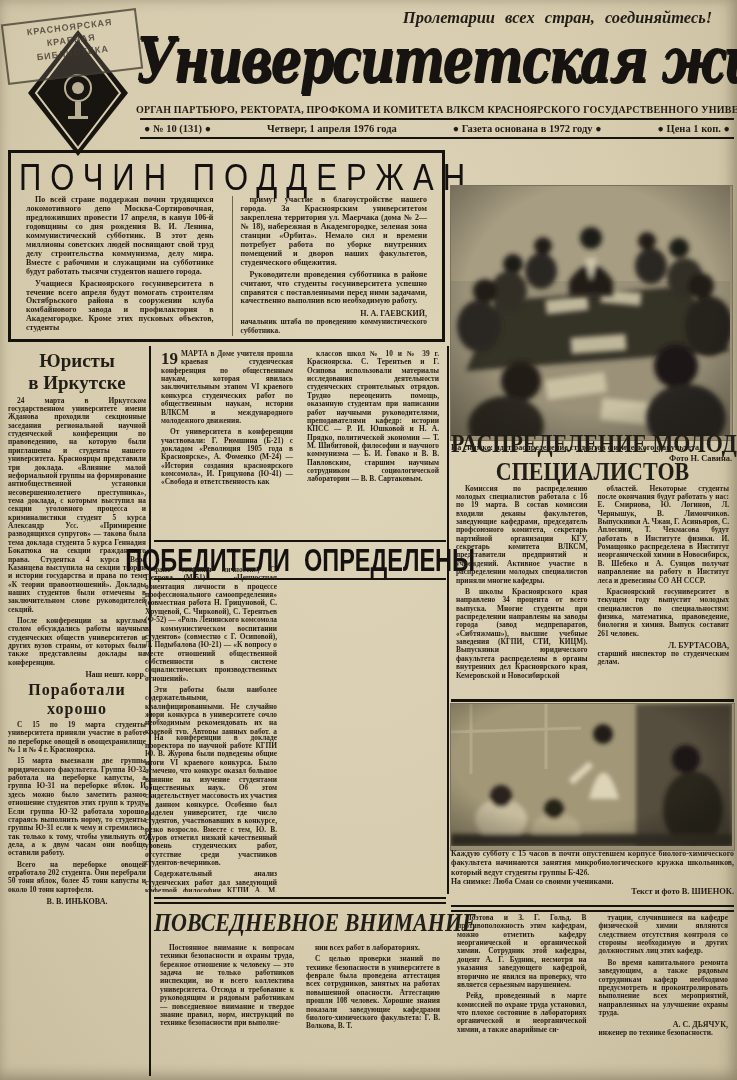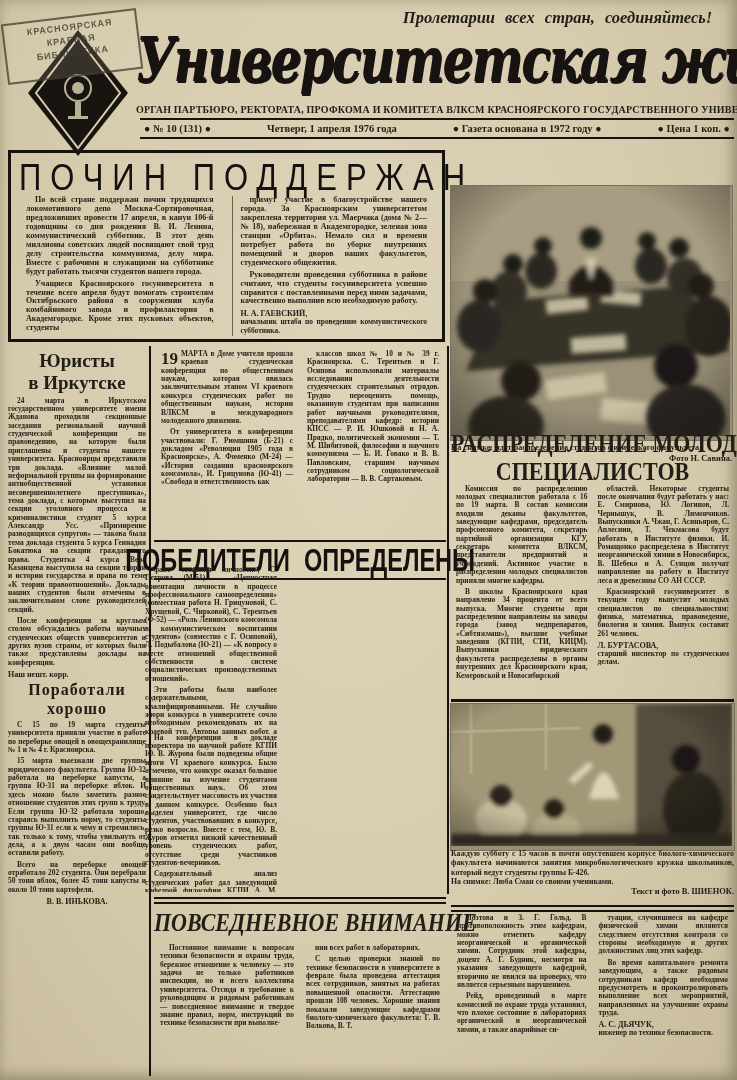--- a/index.html
+++ b/index.html
@@ -24,21 +24,21 @@
     color:#161310;text-shadow:1px 1px 0 #161310;}
   .organ{position:absolute;left:136px;top:104px;width:598px;text-align:center;font-weight:bold;
     font-size:10px;letter-spacing:.2px;white-space:nowrap;}
   .dateline{position:absolute;left:140px;top:118px;width:594px;height:21px;
     border-top:2px solid #16130f;border-bottom:2px solid #16130f;display:flex;align-items:center;
     justify-content:space-between;font-size:10.5px;font-weight:bold;padding:0 4px;box-sizing:border-box;}
   
   .bodytext p{margin:0 0 3px 0;text-indent:9px;text-align:justify;font-weight:bold;
     font-size:7.4px;line-height:1.13;color:#241f18;}
   .pochin .bodytext p{font-size:8px;line-height:1.12;}
-  .byline{font-weight:bold;font-size:8px;margin-top:2px;}
+  .byline{font-weight:bold;text-align:right;font-size:8px;margin-top:2px;}
   .byline-role{font-weight:bold;text-align:justify;font-size:7.4px;line-height:1.1;}
   .col{overflow:hidden;}
   
   .pochin{position:absolute;left:8px;top:150px;width:437px;height:192px;border:3px solid #16130f;
     box-sizing:border-box;padding:2px 8px;}
   .pochin h2{margin:1px 0 4px 0;text-align:center;font-family:"Liberation Sans",sans-serif;
     font-weight:400;font-size:31px;letter-spacing:9px;transform:scaleY(1.2);transform-origin:top;
     white-space:nowrap;color:#141110;}
   .pochin .cols{display:flex;gap:12px;height:140px;font-family:Liberation Serif, serif;}
   .pochin .col{width:50%;padding:0 7px;box-sizing:border-box;}

